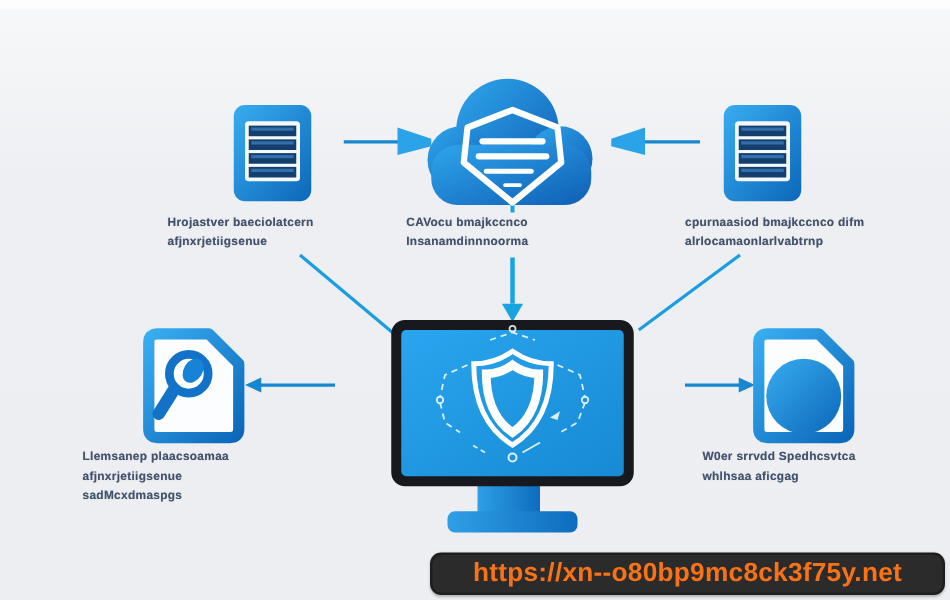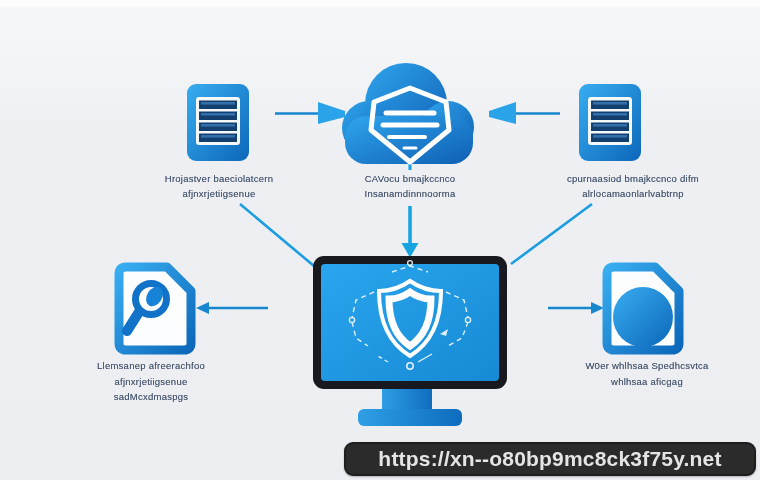--- a/index.html
+++ b/index.html
@@ -4,34 +4,34 @@
 <style>
   html,body{margin:0;padding:0;background:#dfe3e8;}
   #stage{
     position:relative;width:760px;height:480px;overflow:hidden;
     background:linear-gradient(180deg,#f7f8fa 0%,#edeff2 30%,#eceef1 100%);
     font-family:"Liberation Sans","DejaVu Sans",sans-serif;
   }
   #top-strip{position:absolute;left:0;top:0;width:760px;height:7px;background:#fdfdfe;}
   svg{position:absolute;left:0;top:0;}
   .label{
-    position:absolute;text-align:center;color:#42526b;
-    font-size:9.5px;font-weight:400;letter-spacing:.25px;line-height:15px;
+    position:absolute;text-align:left;color:#42526b;
+    font-size:9.5px;font-weight:700;letter-spacing:.25px;line-height:15px;
     text-shadow:0 0 .6px rgba(66,82,107,.55);
   }
   .label div{white-space:nowrap;}
   .label-3{line-height:15.5px;}
   #url-bar{
     position:absolute;left:344px;top:442px;width:412px;height:34px;
     background:#2b2b2c;border:2px solid #1e1e1f;border-radius:9px;
     box-sizing:border-box;display:flex;align-items:center;justify-content:center;
     box-shadow:0 1px 2px rgba(0,0,0,.25);
   }
   #url-text{
-    color:#e5e5e5;font-weight:700;font-size:21px;letter-spacing:.2px;
+    color:#f97316;font-weight:700;font-size:21px;letter-spacing:.2px;
     font-family:"Liberation Sans","DejaVu Sans",sans-serif;white-space:nowrap;
   }
 </style>
 </head>
 <body>
 
 <div id="stage">
   <div id="top-strip"></div>
 
   <svg width="760" height="480" viewBox="0 0 760 480">
@@ -194,26 +194,26 @@
     <div>CAVocu bmajkccnco</div>
     <div>Insanamdinnnoorma</div>
   </div>
 
   <div class="label" style="left:548px;top:171px;width:170px;">
     <div>cpurnaasiod bmajkccnco difm</div>
     <div>alrlocamaonlarlvabtrnp</div>
   </div>
 
   <div class="label label-3" style="left:66px;top:358px;width:170px;">
-    <div>Llemsanep afreerachfoo</div>
+    <div>Llemsanep plaacsoamaa</div>
     <div>afjnxrjetiigsenue</div>
     <div>sadMcxdmaspgs</div>
   </div>
 
   <div class="label label-3" style="left:562px;top:358px;width:170px;">
-    <div>W0er whlhsaa Spedhcsvtca</div>
+    <div>W0er srrvdd Spedhcsvtca</div>
     <div>whlhsaa aficgag</div>
   </div>
 
   <div id="url-bar">
     <span id="url-text">https://xn--o80bp9mc8ck3f75y.net</span>
   </div>
 </div>
 
 </body></html>

